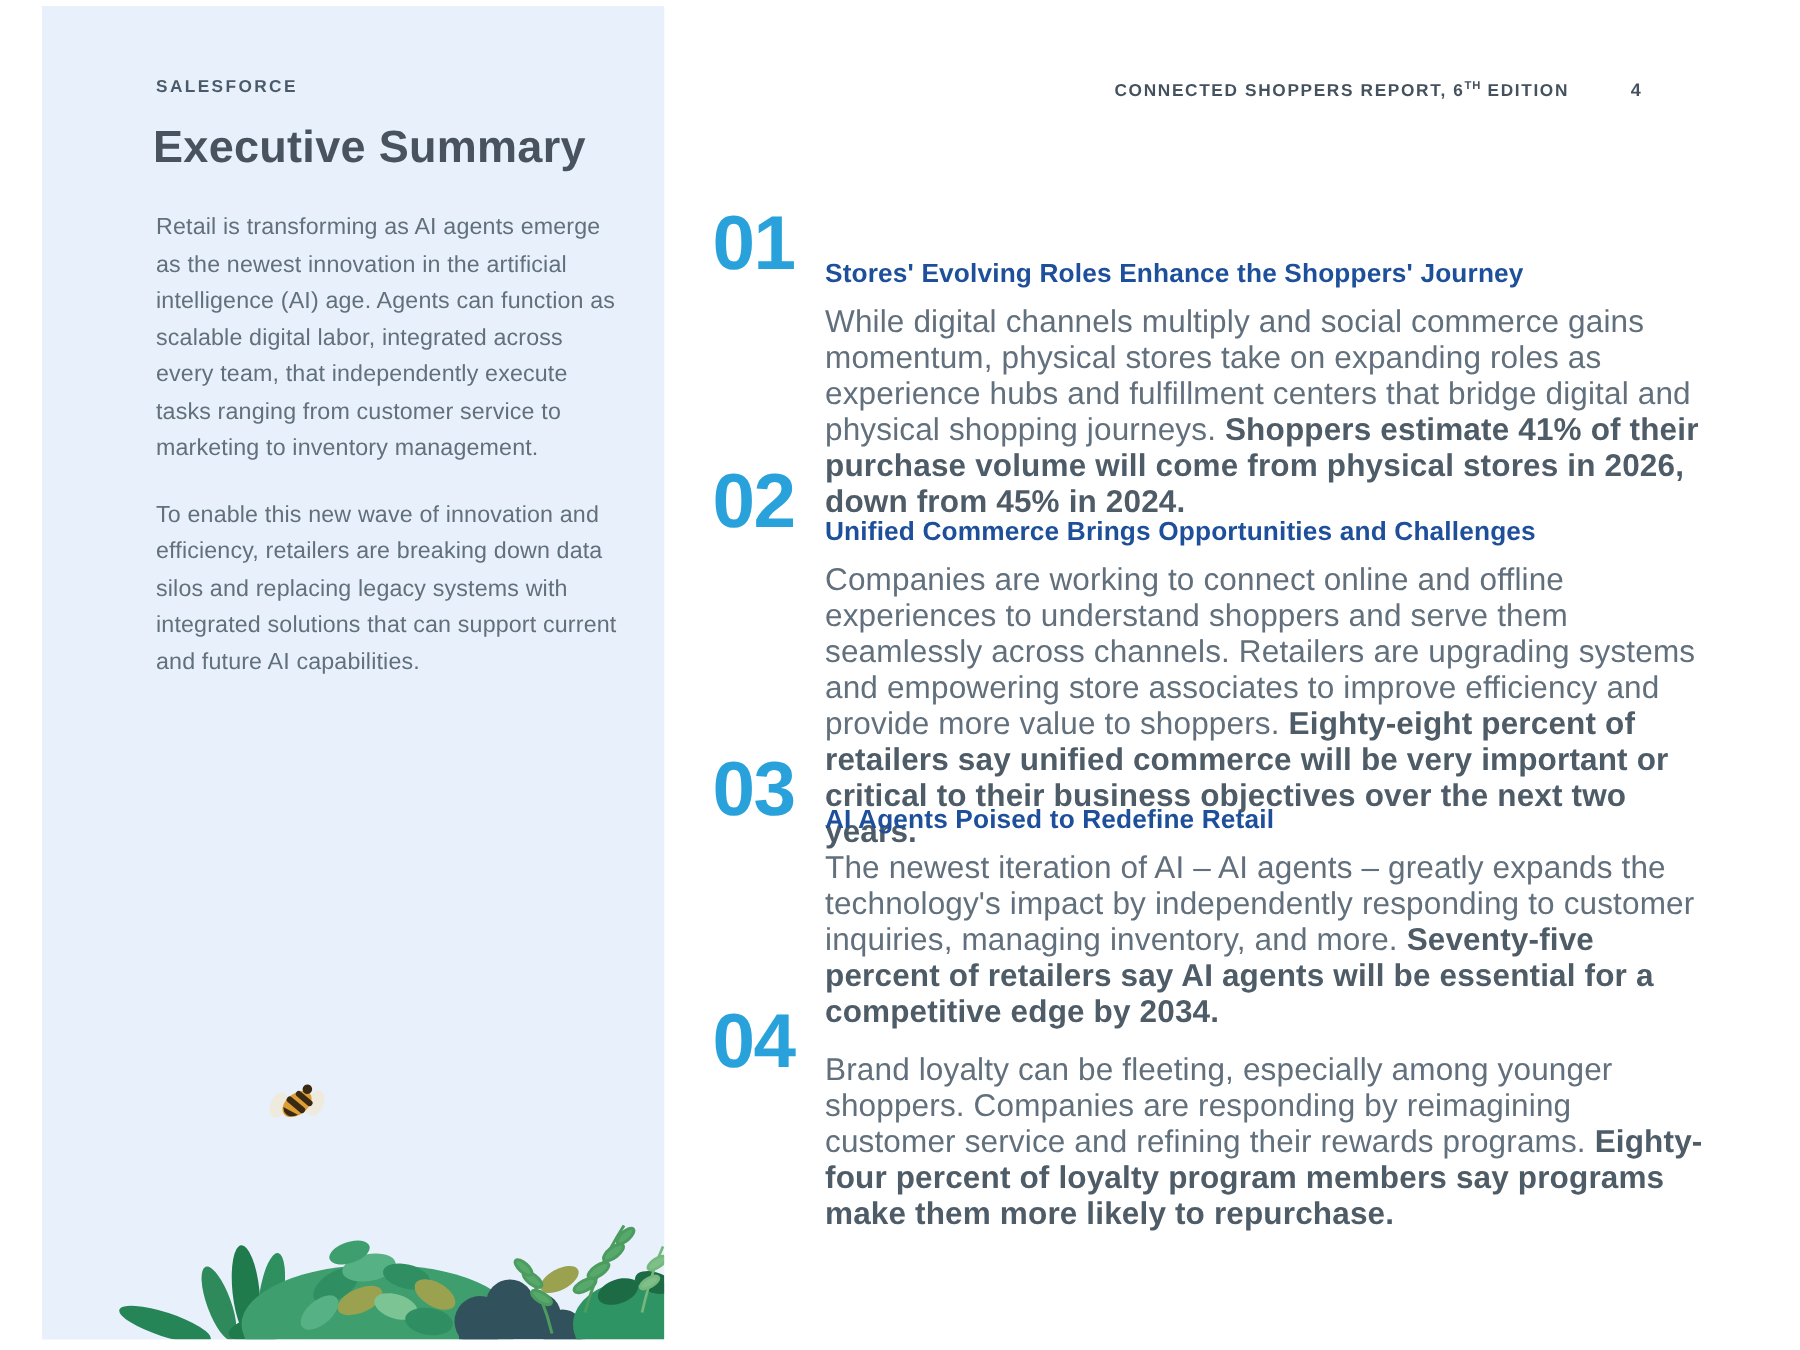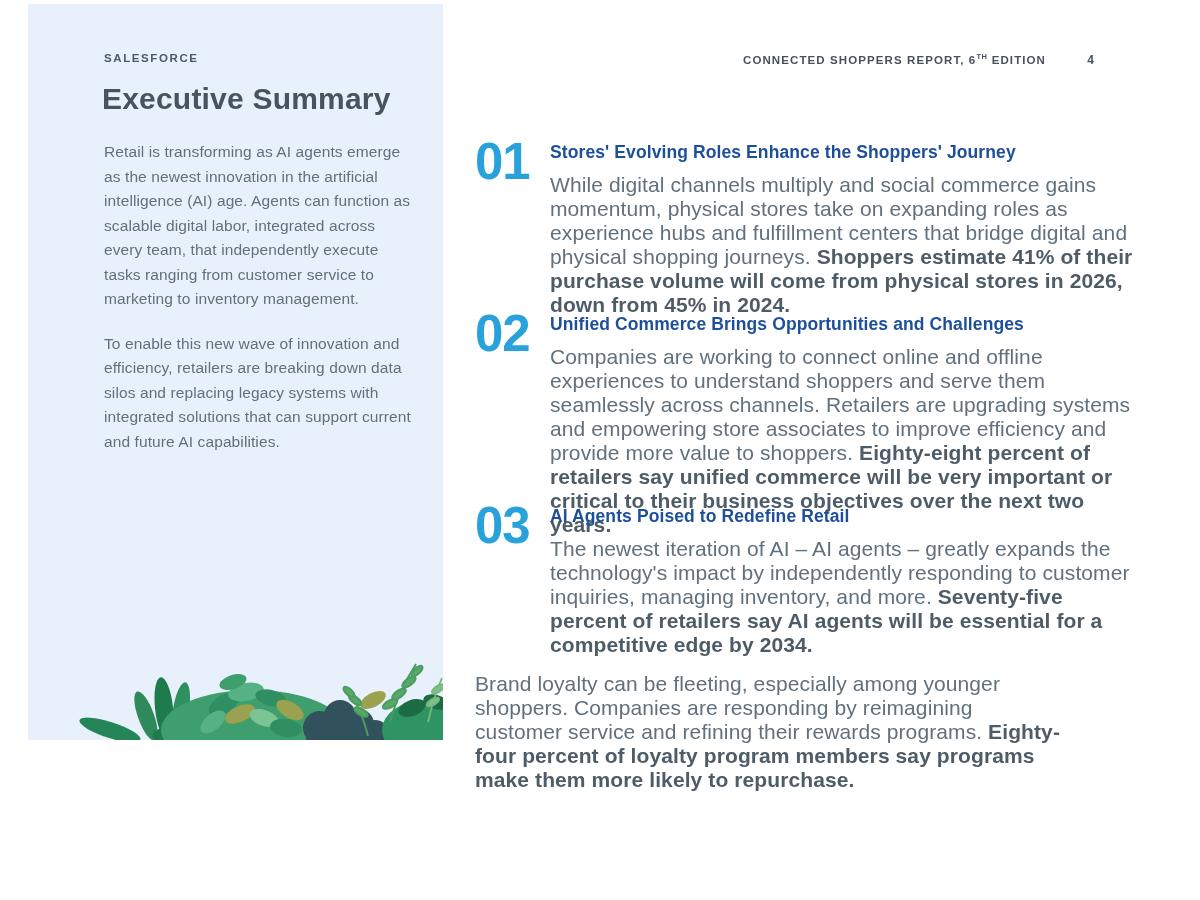--- a/index.html
+++ b/index.html
@@ -16,21 +16,21 @@
   body{
     background:#ffffff;
     font-family:"Liberation Sans","DejaVu Sans",sans-serif;
     position:relative;
     overflow:hidden;
   }
   .page{position:absolute;inset:0;background:#ffffff;}
 
   
   .sidebar{
-    position:absolute;left:28px;top:4px;width:415px;height:736px;
+    position:absolute;left:28px;top:4px;width:415px;height:889px;
     background:var(--panel_blue);
     overflow:hidden;
   }
   .brand{
     position:absolute;left:76px;top:48px;
     font-size:11.5px;font-weight:700;letter-spacing:1.6px;
     color:var(--eyebrow_gray);
   }
   .exec-title{
     position:absolute;left:74px;top:78px;
@@ -61,21 +61,21 @@
   .sec-1{top:140px;}
   .sec-2{top:312px;}
   .sec-3{top:504px;}
   .sec-4{top:672px;}
   .sec-num{
     width:75px;flex:0 0 75px;
     font-size:51px;font-weight:700;line-height:1;
     color:var(--accent_blue);
     margin-top:-4px;letter-spacing:-1px;
   }
-  .sec-body-col{flex:1;max-width:590px;}
+  .sec-body-col{flex:1;max-width:590px;margin-top:30px;}
   .sec-title{
     font-size:17.5px;font-weight:700;color:var(--heading_navy);
     letter-spacing:.1px;margin:2px 0 10px 0;
   }
   .sec-text{
     font-size:21px;line-height:24px;color:var(--body_gray);
     letter-spacing:.1px;
   }
   .sec-text .em{font-weight:700;color:var(--bold_gray);}
 </style>
@@ -184,19 +184,20 @@
 
     <section class="section sec-3">
       <div class="sec-num">03</div>
       <div class="sec-body-col">
         <h2 class="sec-title">AI Agents Poised to Redefine Retail</h2>
         <p class="sec-text"><span>The newest iteration of AI – AI agents – greatly expands the technology's impact by independently responding to customer inquiries, managing inventory, and more. </span><span class="em">Seventy-five percent of retailers say AI agents will be essential for a competitive edge by 2034.</span></p>
       </div>
     </section>
 
     <section class="section sec-4">
+      <div class="sec-num">04</div>
       <div class="sec-body-col">
         <p class="sec-text"><span>Brand loyalty can be fleeting, especially among younger shoppers. Companies are responding by reimagining customer service and refining their rewards programs. </span><span class="em">Eighty-four percent of loyalty program members say programs make them more likely to repurchase.</span></p>
       </div>
     </section>
 
   </main>
 </div>
 
 </body></html>

